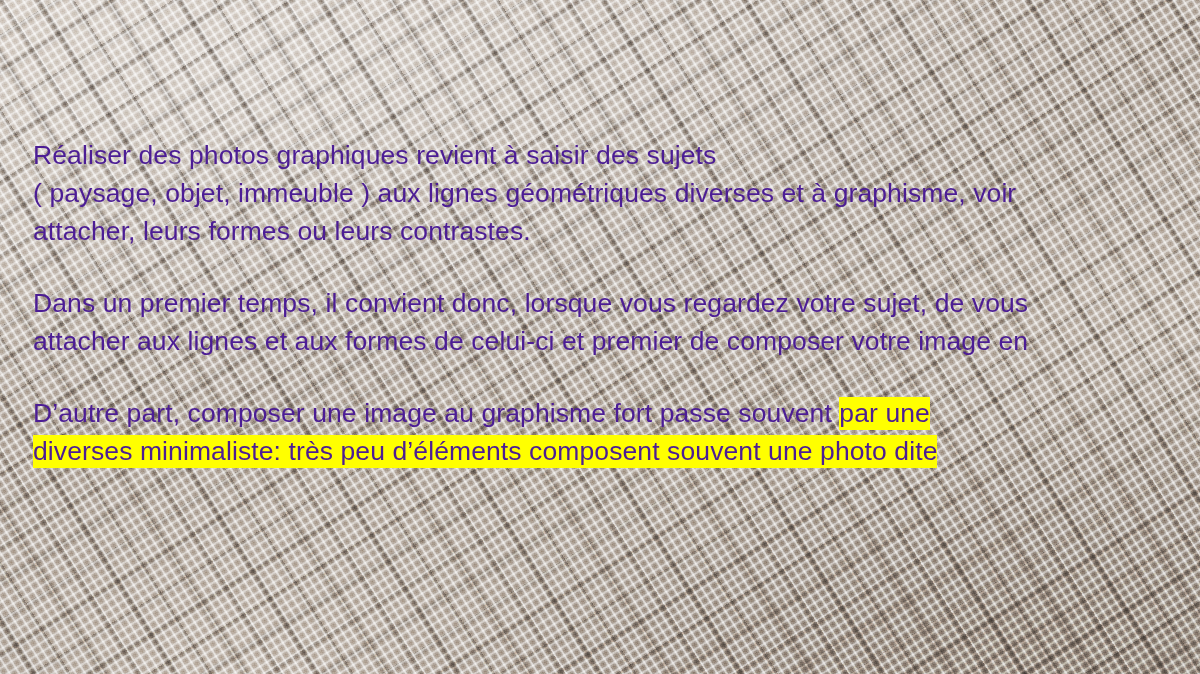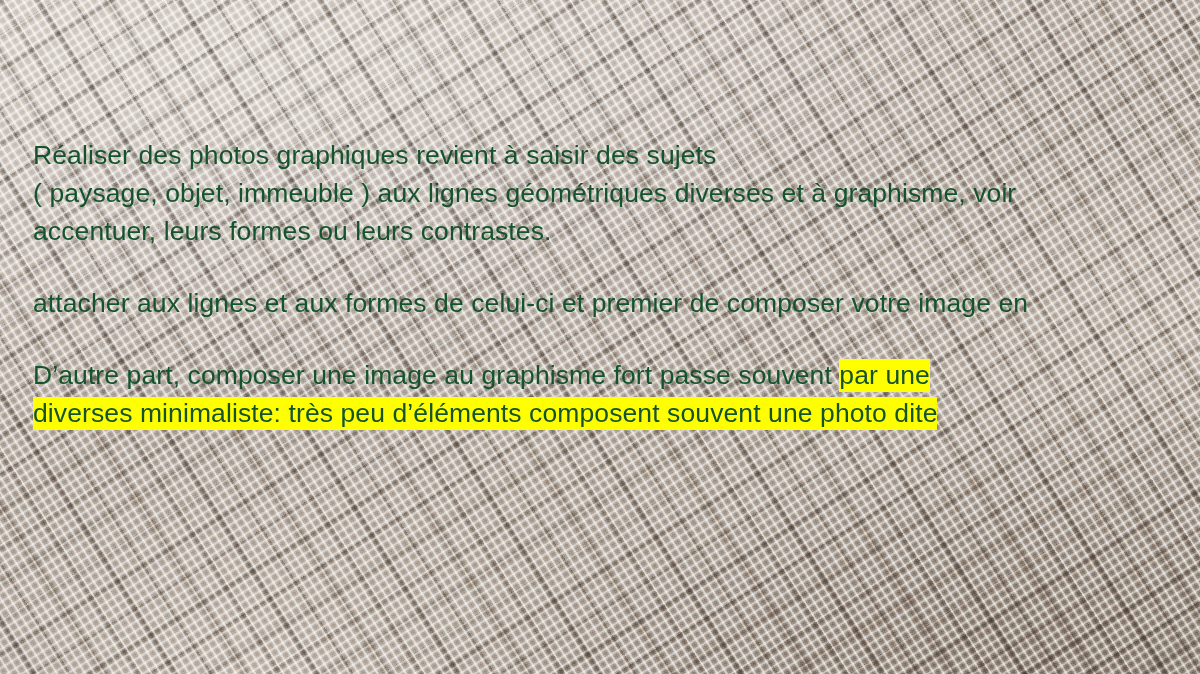--- a/index.html
+++ b/index.html
@@ -85,21 +85,21 @@
     inset: 0;
     background: radial-gradient(130% 110% at 50% 45%, rgba(0,0,0,0) 55%, rgba(0,0,0,0.16) 100%);
   }
 
   
   .text-block {
     position: absolute;
     left: 33px;
     top: 136px;
     width: 1140px;
-    color: #14532d;
+    color: #4c1d95;
     font-size: 26.5px;
     line-height: 38px;
     letter-spacing: 0.1px;
   }
   .para {
     margin: 0 0 34px 0;
   }
   .para:last-child {
     margin-bottom: 15px;
   }
@@ -121,24 +121,25 @@
 
   <div class="bg-weave"></div>
   <div class="bg-noise"></div>
   <div class="bg-vignette"></div>
 
   <div class="text-block">
 
     <p class="para">
       <span class="line">Réaliser des photos graphiques revient à saisir des sujets</span>
       <span class="line">( paysage, objet, immeuble ) aux lignes géométriques diverses et à graphisme, voir</span>
-      <span class="line">accentuer, leurs formes ou leurs contrastes.</span>
+      <span class="line">attacher, leurs formes ou leurs contrastes.</span>
     </p>
 
     <p class="para">
+      <span class="line">Dans un premier temps, il convient donc, lorsque vous regardez votre sujet, de vous</span>
       <span class="line">attacher aux lignes et aux formes de celui-ci et premier de composer votre image en</span>
     </p>
 
     <p class="para">
       <span class="line"><span>D’autre part, composer une image au graphisme fort passe souvent </span><span class="hl">par une</span></span>
       <span class="line"><span class="hl">diverses minimaliste: très peu d’éléments composent souvent une photo dite</span></span>
     </p>
 
   </div>
 </div>

